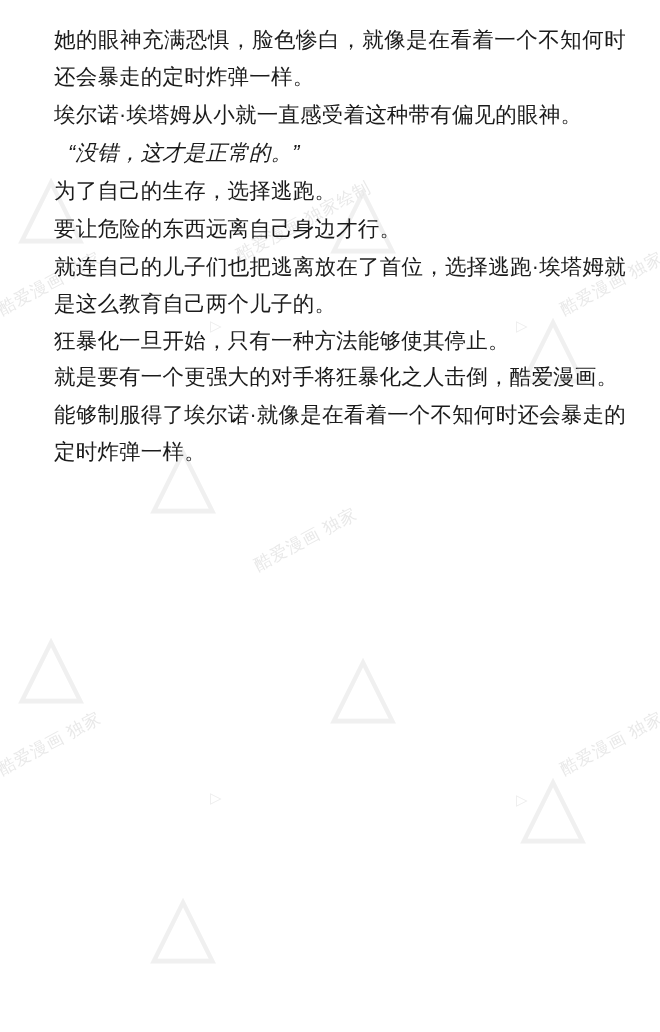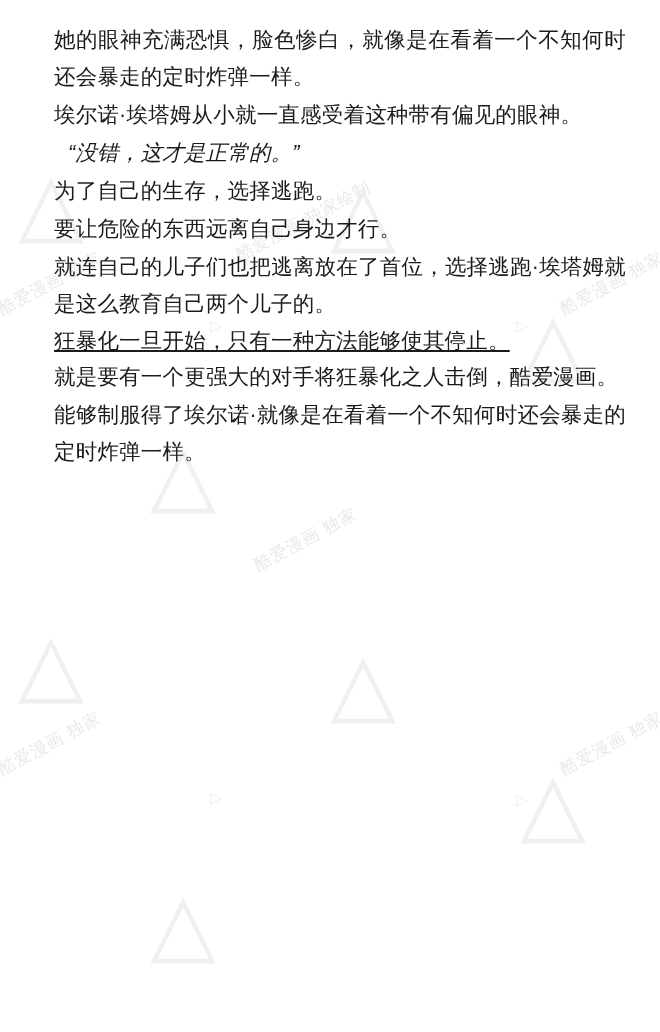--- a/index.html
+++ b/index.html
@@ -61,21 +61,20 @@
     letter-spacing: 0.2px;
     text-align: justify;
     text-justify: inter-character;
   }
   .para.italic {
     font-style: italic;
     text-indent: 14px;
   }
   .para.tight {
     line-height: 1.6;
-    text-decoration: underline;
   }
 </style>
 </head>
 <body>
 
 <div class="watermark-layer">
 
   <div class="tri-outline" style="left:18px; top:160px;">△</div>
   <div class="tri-outline" style="left:330px; top:170px;">△</div>
   <div class="tri-outline" style="left:520px; top:300px;">△</div>

